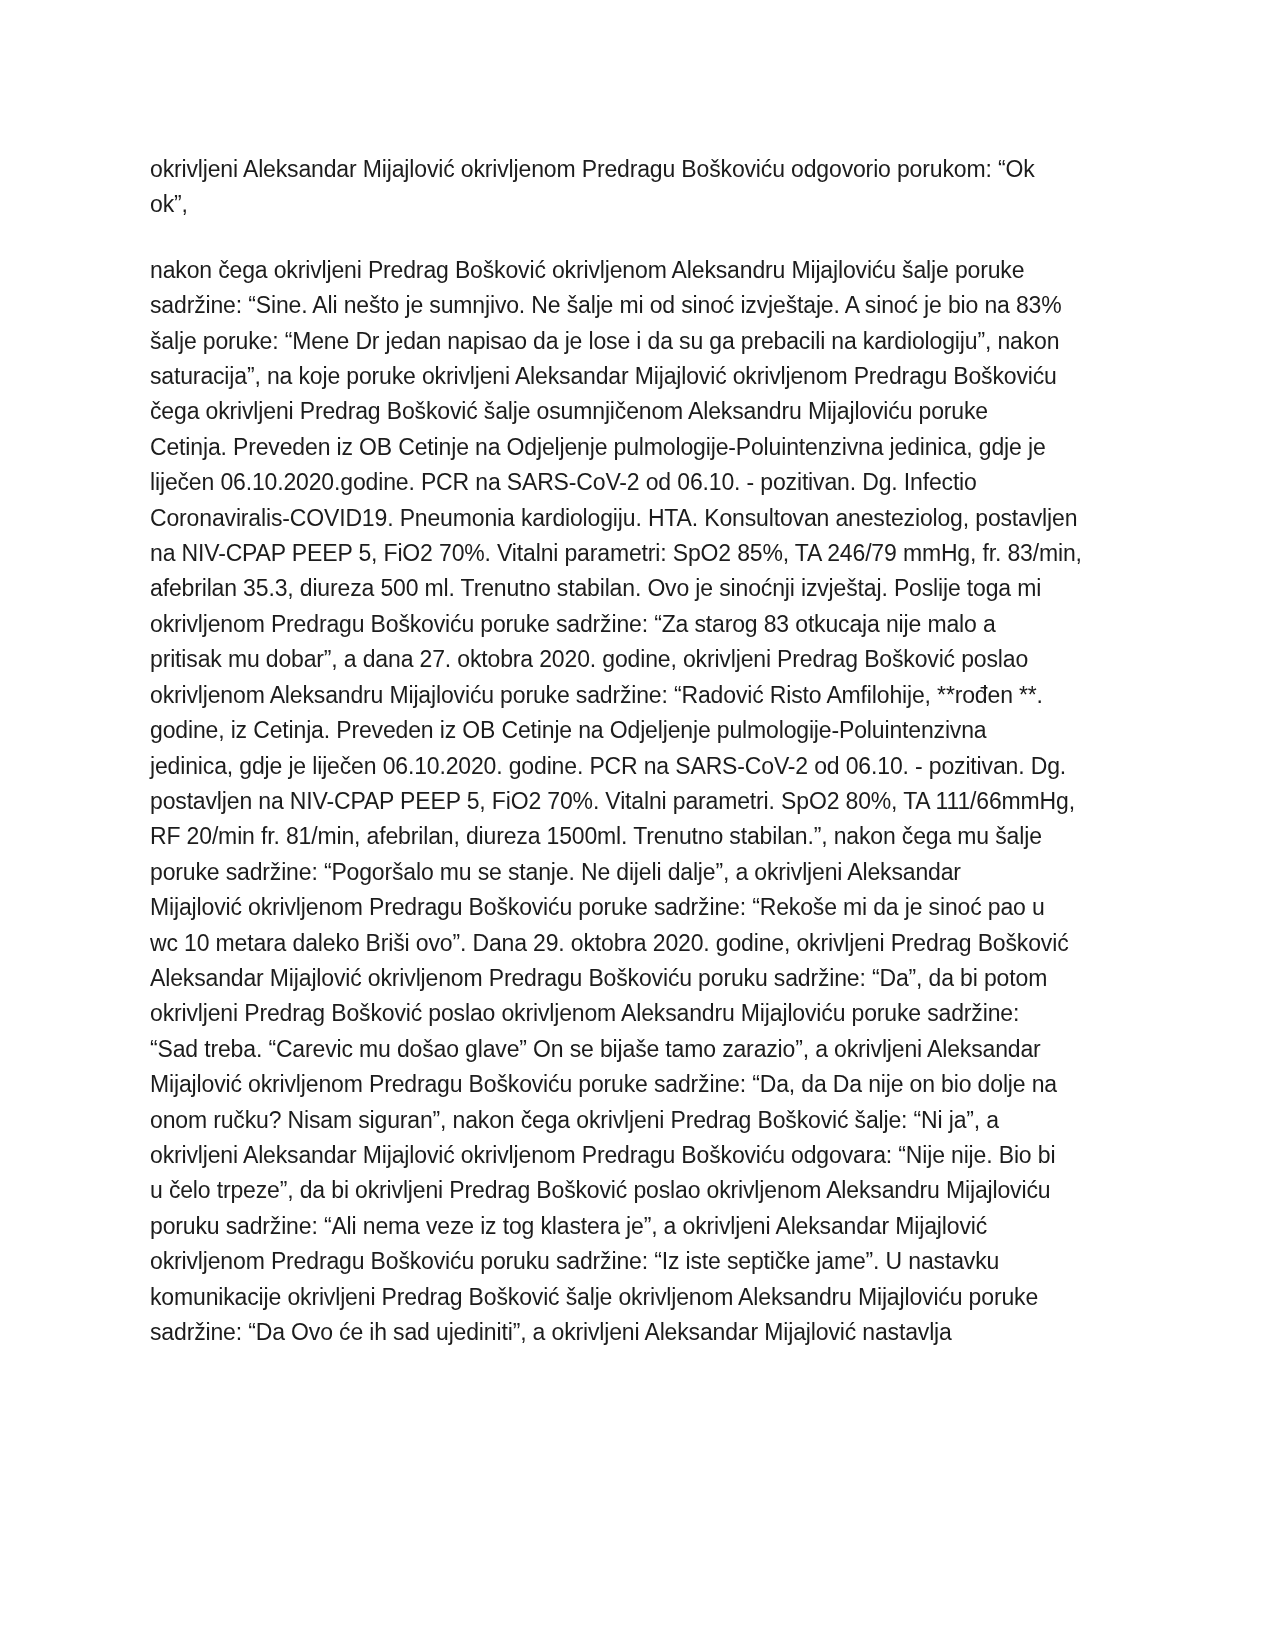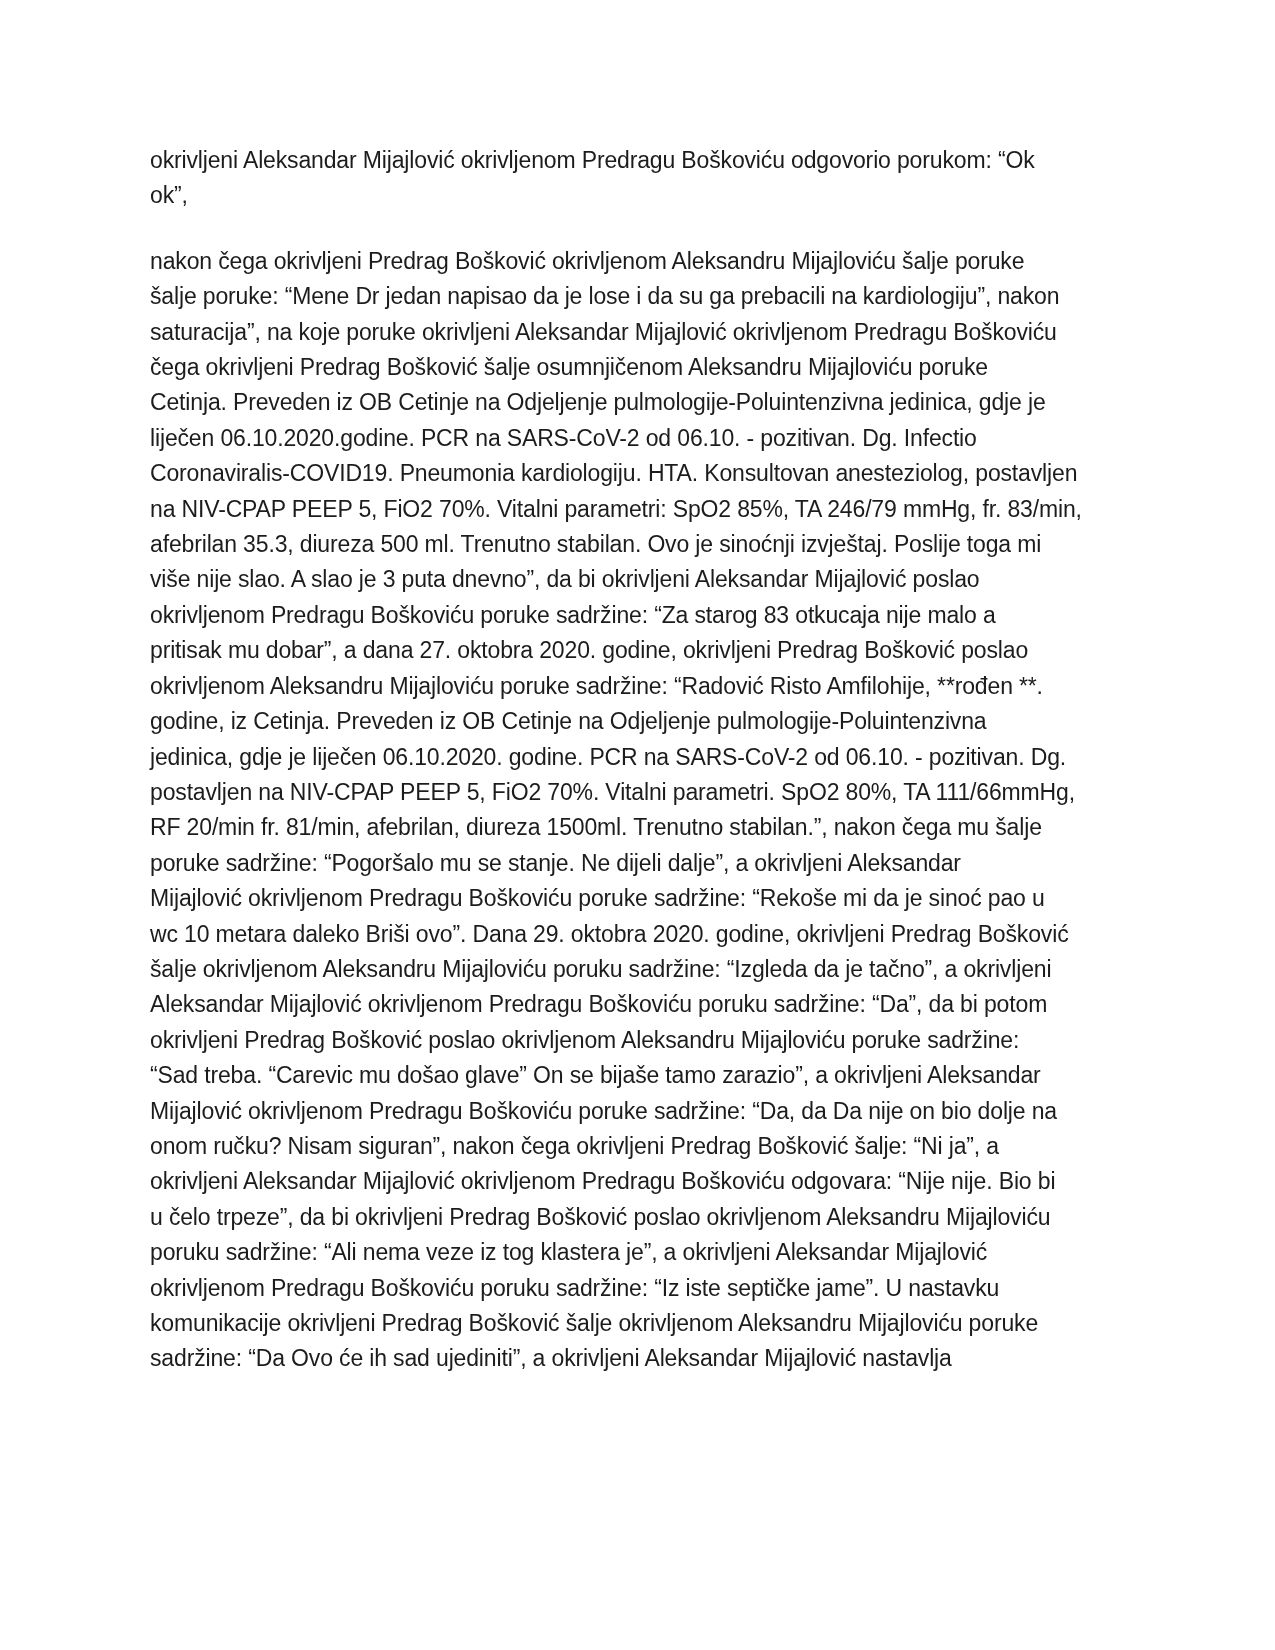--- a/index.html
+++ b/index.html
@@ -13,21 +13,21 @@
     width: 1275px;
     height: 1650px;
     background: var(--page-bg, #ffffff);
     overflow: hidden;
     font-family: "Liberation Sans", "DejaVu Sans", sans-serif;
     color: var(--text-color, #1c1c1c);
   }
   .content {
     position: absolute;
     left: 150px;
-    top: 143px;
+    top: 152px;
     width: 990px;
   }
   .paragraph {
     margin: 0 0 30px 0;
     padding: 0;
   }
   .paragraph:last-child {
     margin-bottom: 10px;
   }
   .line {
@@ -41,40 +41,39 @@
 <body>
 
 <div class="page">
   <div class="content">
       <div class="paragraph">
         <div class="line">okrivljeni Aleksandar Mijajlović okrivljenom Predragu Boškoviću odgovorio porukom: “Ok</div>
         <div class="line">ok”,</div>
       </div>
       <div class="paragraph">
         <div class="line">nakon čega okrivljeni Predrag Bošković okrivljenom Aleksandru Mijajloviću šalje poruke</div>
+        <div class="line">sadržine: “Sine. Ali nešto je sumnjivo. Ne šalje mi od sinoć izvještaje. A sinoć je bio na 83%</div>
         <div class="line">šalje poruke: “Mene Dr jedan napisao da je lose i da su ga prebacili na kardiologiju”, nakon</div>
         <div class="line">saturacija”, na koje poruke okrivljeni Aleksandar Mijajlović okrivljenom Predragu Boškoviću</div>
         <div class="line">čega okrivljeni Predrag Bošković šalje osumnjičenom Aleksandru Mijajloviću poruke</div>
         <div class="line">Cetinja. Preveden iz OB Cetinje na Odjeljenje pulmologije-Poluintenzivna jedinica, gdje je</div>
         <div class="line">liječen 06.10.2020.godine. PCR na SARS-CoV-2 od 06.10. - pozitivan. Dg. Infectio</div>
         <div class="line">Coronaviralis-COVID19. Pneumonia kardiologiju. HTA. Konsultovan anesteziolog, postavljen</div>
         <div class="line">na NIV-CPAP PEEP 5, FiO2 70%. Vitalni parametri: SpO2 85%, TA 246/79 mmHg, fr. 83/min,</div>
         <div class="line">afebrilan 35.3, diureza 500 ml. Trenutno stabilan. Ovo je sinoćnji izvještaj. Poslije toga mi</div>
-        <div class="line">više nije slao. A slao je 3 puta dnevno”, da bi okrivljeni Aleksandar Mijajlović poslao</div>
         <div class="line">okrivljenom Predragu Boškoviću poruke sadržine: “Za starog 83 otkucaja nije malo a</div>
         <div class="line">pritisak mu dobar”, a dana 27. oktobra 2020. godine, okrivljeni Predrag Bošković poslao</div>
         <div class="line">okrivljenom Aleksandru Mijajloviću poruke sadržine: “Radović Risto Amfilohije, **rođen **.</div>
         <div class="line">godine, iz Cetinja. Preveden iz OB Cetinje na Odjeljenje pulmologije-Poluintenzivna</div>
         <div class="line">jedinica, gdje je liječen 06.10.2020. godine. PCR na SARS-CoV-2 od 06.10. - pozitivan. Dg.</div>
         <div class="line">postavljen na NIV-CPAP PEEP 5, FiO2 70%. Vitalni parametri. SpO2 80%, TA 111/66mmHg,</div>
         <div class="line">RF 20/min fr. 81/min, afebrilan, diureza 1500ml. Trenutno stabilan.”, nakon čega mu šalje</div>
         <div class="line">poruke sadržine: “Pogoršalo mu se stanje. Ne dijeli dalje”, a okrivljeni Aleksandar</div>
         <div class="line">Mijajlović okrivljenom Predragu Boškoviću poruke sadržine: “Rekoše mi da je sinoć pao u</div>
         <div class="line">wc 10 metara daleko Briši ovo”. Dana 29. oktobra 2020. godine, okrivljeni Predrag Bošković</div>
-        <div class="line">šalje okrivljenom Aleksandru Mijajloviću poruku sadržine: “Izgleda da je tačno”, a okrivljeni</div>
         <div class="line">Aleksandar Mijajlović okrivljenom Predragu Boškoviću poruku sadržine: “Da”, da bi potom</div>
         <div class="line">okrivljeni Predrag Bošković poslao okrivljenom Aleksandru Mijajloviću poruke sadržine:</div>
         <div class="line">“Sad treba. “Carevic mu došao glave” On se bijaše tamo zarazio”, a okrivljeni Aleksandar</div>
         <div class="line">Mijajlović okrivljenom Predragu Boškoviću poruke sadržine: “Da, da Da nije on bio dolje na</div>
         <div class="line">onom ručku? Nisam siguran”, nakon čega okrivljeni Predrag Bošković šalje: “Ni ja”, a</div>
         <div class="line">okrivljeni Aleksandar Mijajlović okrivljenom Predragu Boškoviću odgovara: “Nije nije. Bio bi</div>
         <div class="line">u čelo trpeze”, da bi okrivljeni Predrag Bošković poslao okrivljenom Aleksandru Mijajloviću</div>
         <div class="line">poruku sadržine: “Ali nema veze iz tog klastera je”, a okrivljeni Aleksandar Mijajlović</div>
         <div class="line">okrivljenom Predragu Boškoviću poruku sadržine: “Iz iste septičke jame”. U nastavku</div>
         <div class="line">komunikacije okrivljeni Predrag Bošković šalje okrivljenom Aleksandru Mijajloviću poruke</div>

